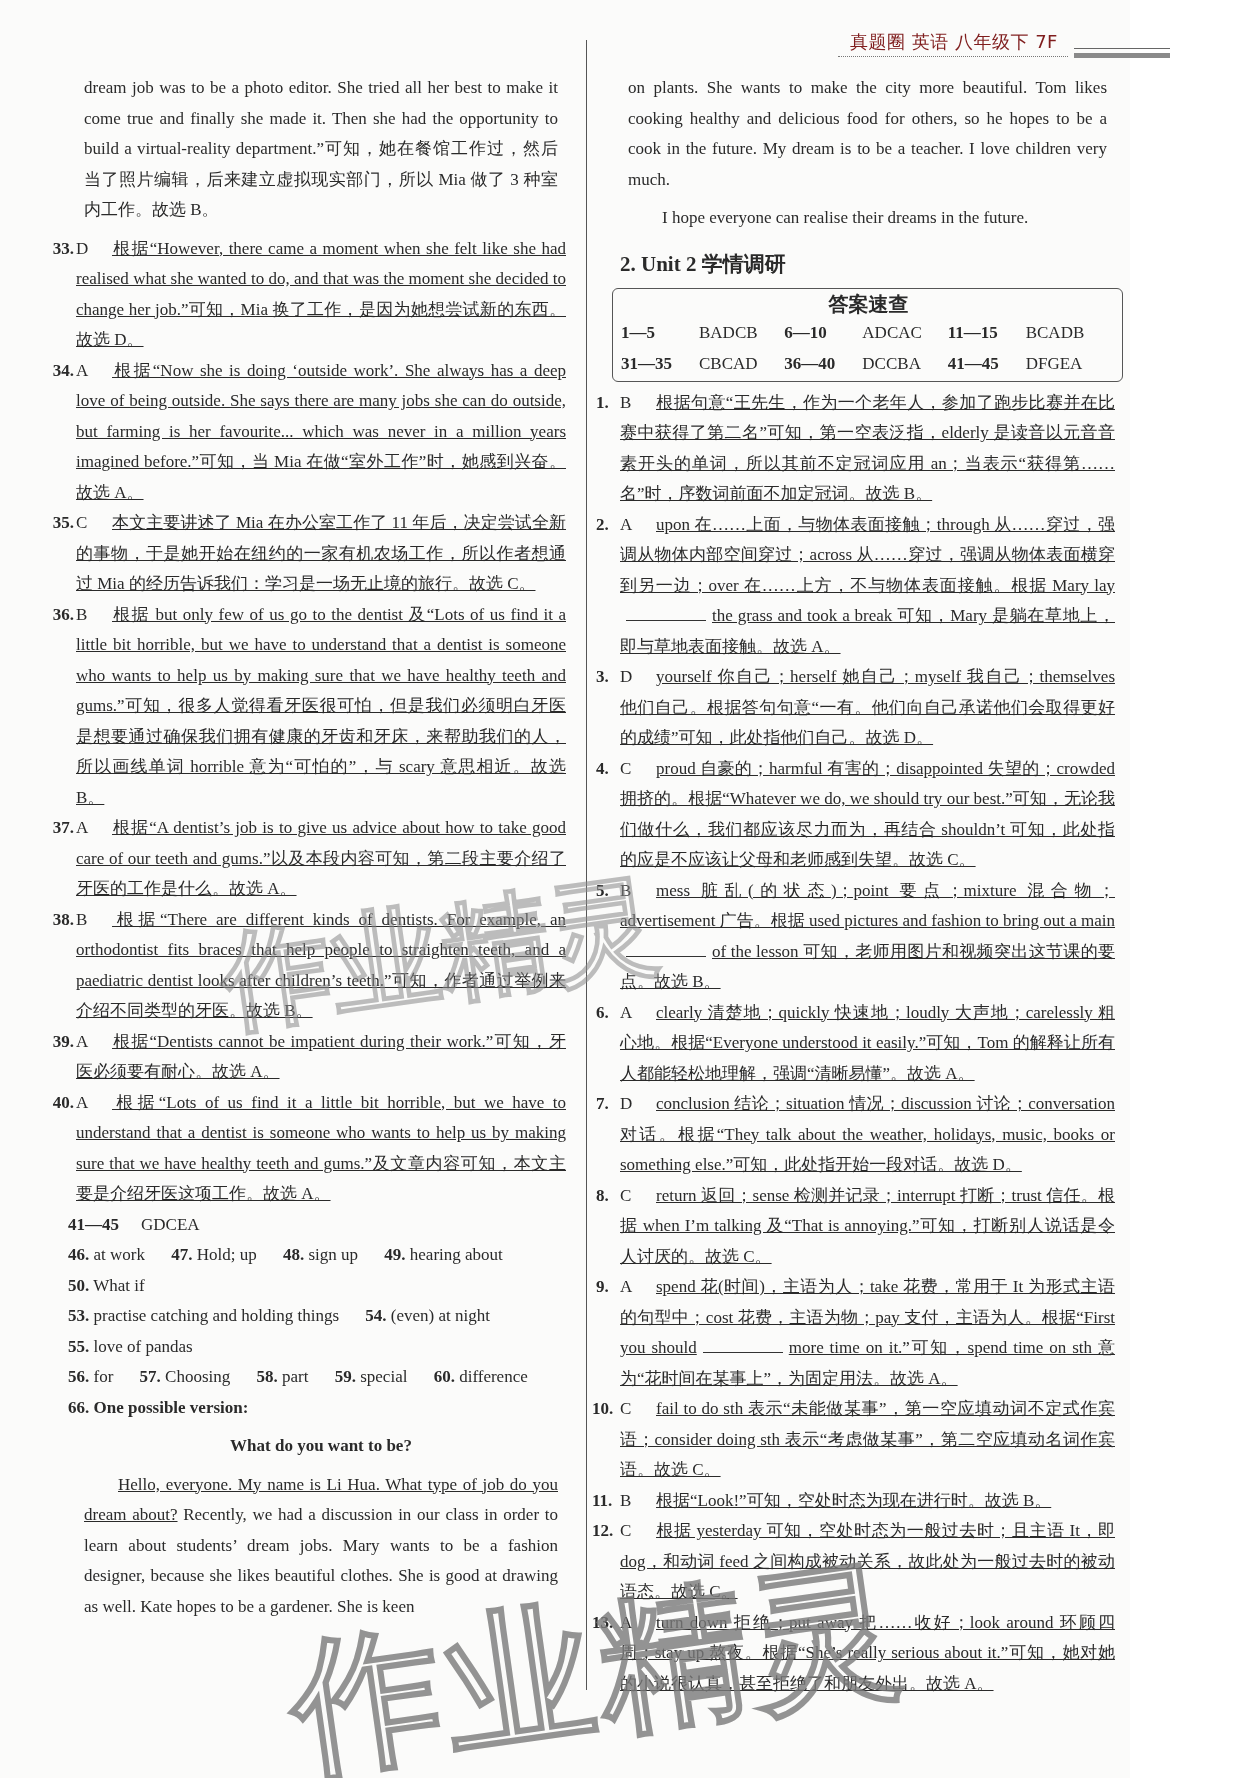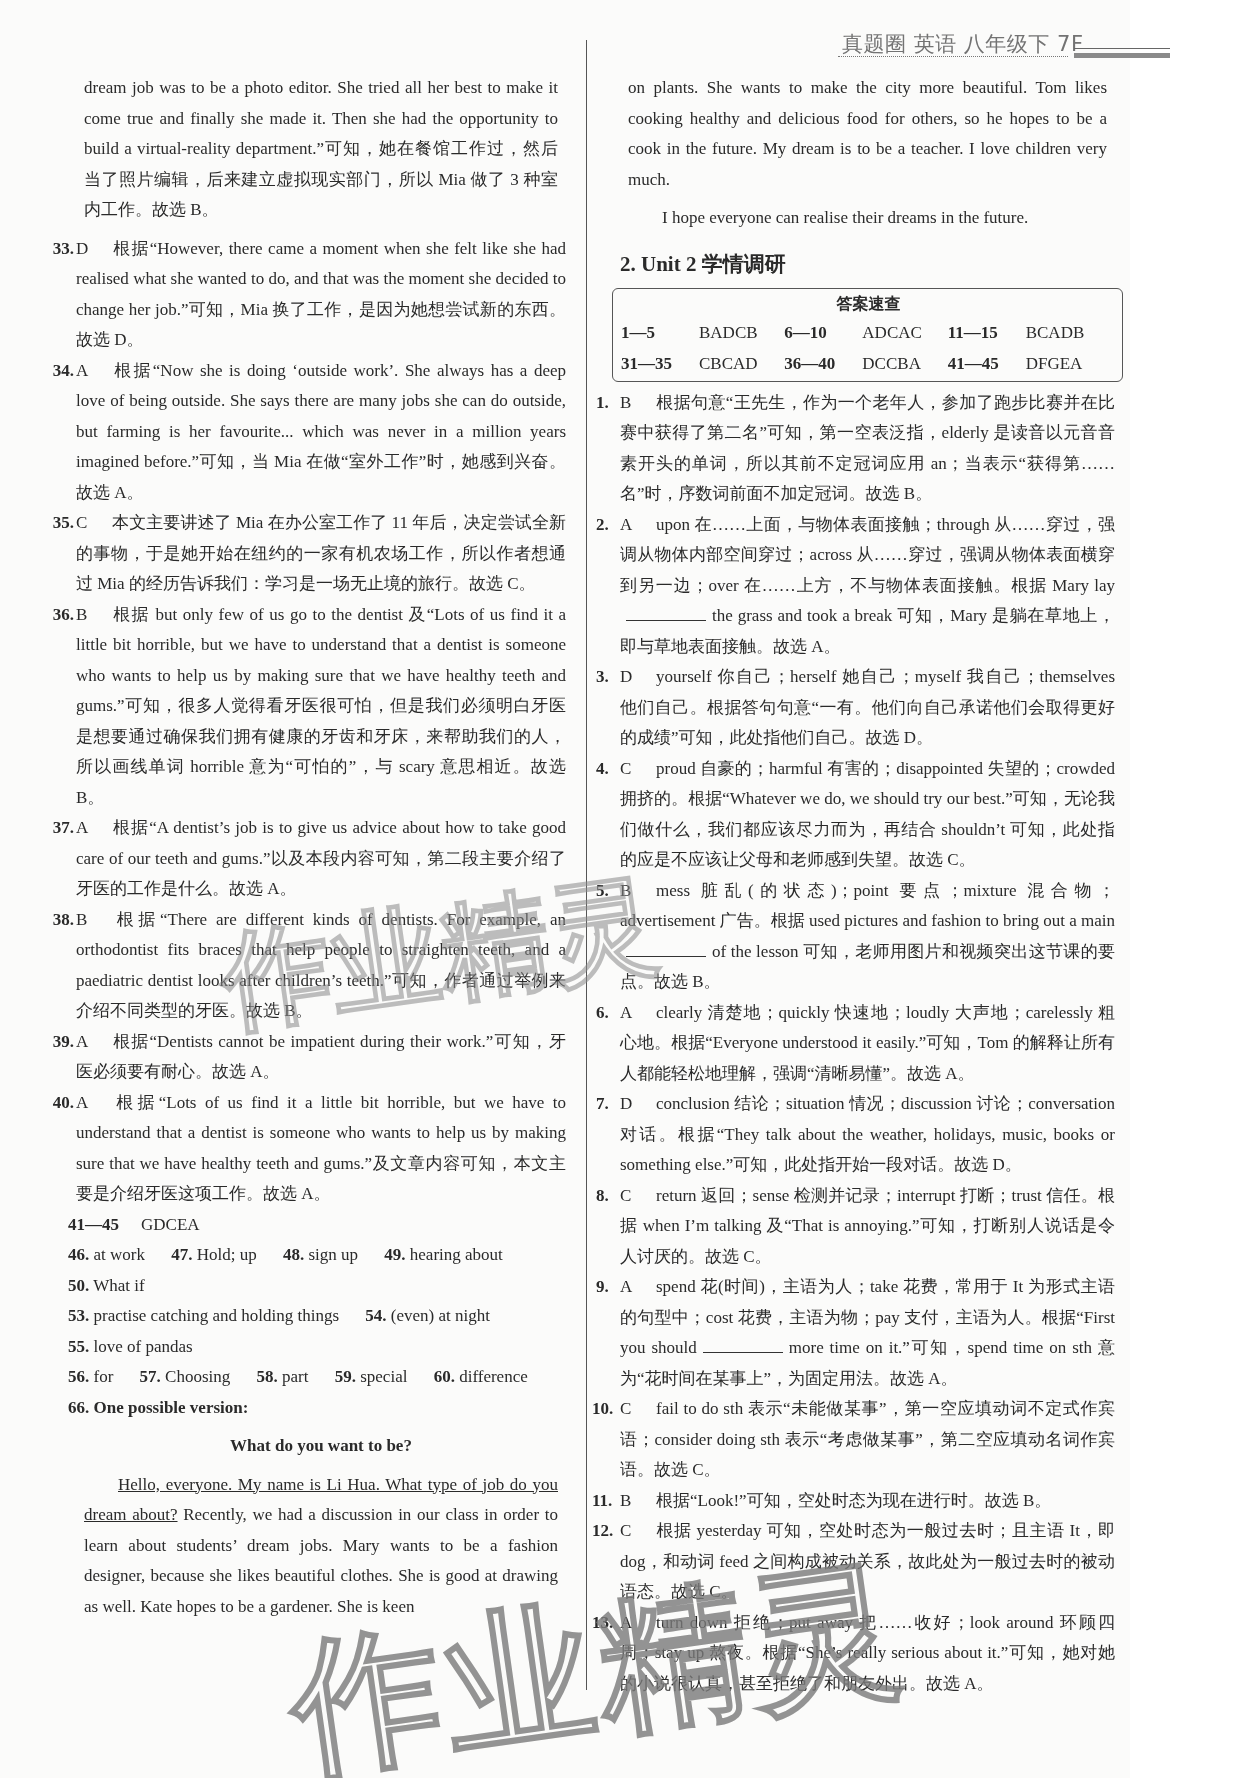--- a/index.html
+++ b/index.html
@@ -2,41 +2,41 @@
 <html><head>
   <meta charset="utf-8">
   <style>
     html, body { margin: 0; padding: 0; }
     body {
       width: 1250px; height: 1778px; background: #ffffff; position: relative; overflow: hidden;
       font-family: "Liberation Serif", "DejaVu Serif", serif; color: #2a2a2a;
     }
     .page { position: absolute; left: 0; top: 0; width: 1130px; height: 1778px; background: #fbfbfa; }
     .header { position: absolute; left: 838px; top: 26px; width: 340px; height: 34px; }
-    .header-title { position: absolute; left: 4px; top: 4px; font-family: "DejaVu Sans", sans-serif; font-size: 21px; color: #737373; letter-spacing: 0.5px; white-space: nowrap; }
+    .header-title { position: absolute; left: 12px; top: 4px; font-family: "DejaVu Sans", sans-serif; font-size: 18px; color: #7f1d1d; letter-spacing: 0.5px; white-space: nowrap; }
     .header-dots { position: absolute; left: 0; top: 30px; width: 230px; border-top: 1px dotted #777; }
     .header-bar { position: absolute; left: 236px; top: 22px; width: 96px; height: 8px; border-top: 1px solid #666; }
     .header-bar::after { content: ""; position: absolute; left: 0; top: 4px; width: 96px; height: 5px; background: #8a8a8a; }
     .divider { position: absolute; left: 586px; top: 40px; width: 1px; height: 1650px; background: #555; }
     .col { position: absolute; font-size: 17px; line-height: 30.5px; text-align: justify; }
     .col-left { left: 76px; top: 65px; width: 490px; }
     .col-right { left: 620px; top: 65px; width: 495px; }
-    .item { position: relative; padding-left: 0; margin: 0; }
+    .item { position: relative; padding-left: 0; margin: 0; text-decoration: underline; }
     .item .num { font-weight: bold; position: absolute; left: -42px; width: 40px; text-align: right; }
     .col-right .item .num { left: -24px; width: 22px; text-align: left; }
     .col-right .item.wide .num { left: -28px; width: 30px; }
     .ans { display: inline-block; width: 36px; }
     p { margin: 8px; }
     .fill { display: inline-block; width: 80px; border-bottom: 1px solid #333; height: 18px; vertical-align: baseline; margin: 0 6px; }
     .essay-title { text-align: center; font-weight: bold; }
     .indent { text-indent: 34px; }
     .ul { text-decoration: underline; }
     .section-title { font-size: 21px; font-weight: bold; line-height: 40px; margin: 10px 0 4px 0; }
     .qbox { border: 1px solid #555; border-radius: 6px; padding: 2px 6px 2px 8px; margin: 2px 0 6px -8px; width: 495px; font-size: 17px; line-height: 31px; }
-    .qbox-title { text-align: center; font-weight: bold; font-family: "DejaVu Sans", sans-serif; font-size: 16px; line-height: 26px; }
+    .qbox-title { text-align: center; font-weight: bold; font-family: "DejaVu Sans", sans-serif; font-size: 20px; line-height: 26px; }
     .qrow { display: flex; }
     .qcell { width: 33%; white-space: nowrap; }
     .qcell b { display: inline-block; width: 78px; }
     .line { white-space: nowrap; }
     .line b { font-weight: bold; }
     .gap { display: inline-block; width: 22px; }
     .watermark { position: absolute; left: 290px; top: 1570px; font-family: "DejaVu Sans", sans-serif; font-size: 150px; font-weight: bold; color: transparent; -webkit-text-stroke: 1.5px #7a7a7a; transform: rotate(-8deg); letter-spacing: 4px; opacity: 0.8; white-space: nowrap; pointer-events: none; }
     .watermark-mid { position: absolute; left: 220px; top: 880px; font-family: "DejaVu Sans", sans-serif; font-size: 110px; font-weight: bold; color: transparent; -webkit-text-stroke: 1.2px #8a8a8a; transform: rotate(-8deg); opacity: 0.55; white-space: nowrap; pointer-events: none; }
   </style>
 </head>

